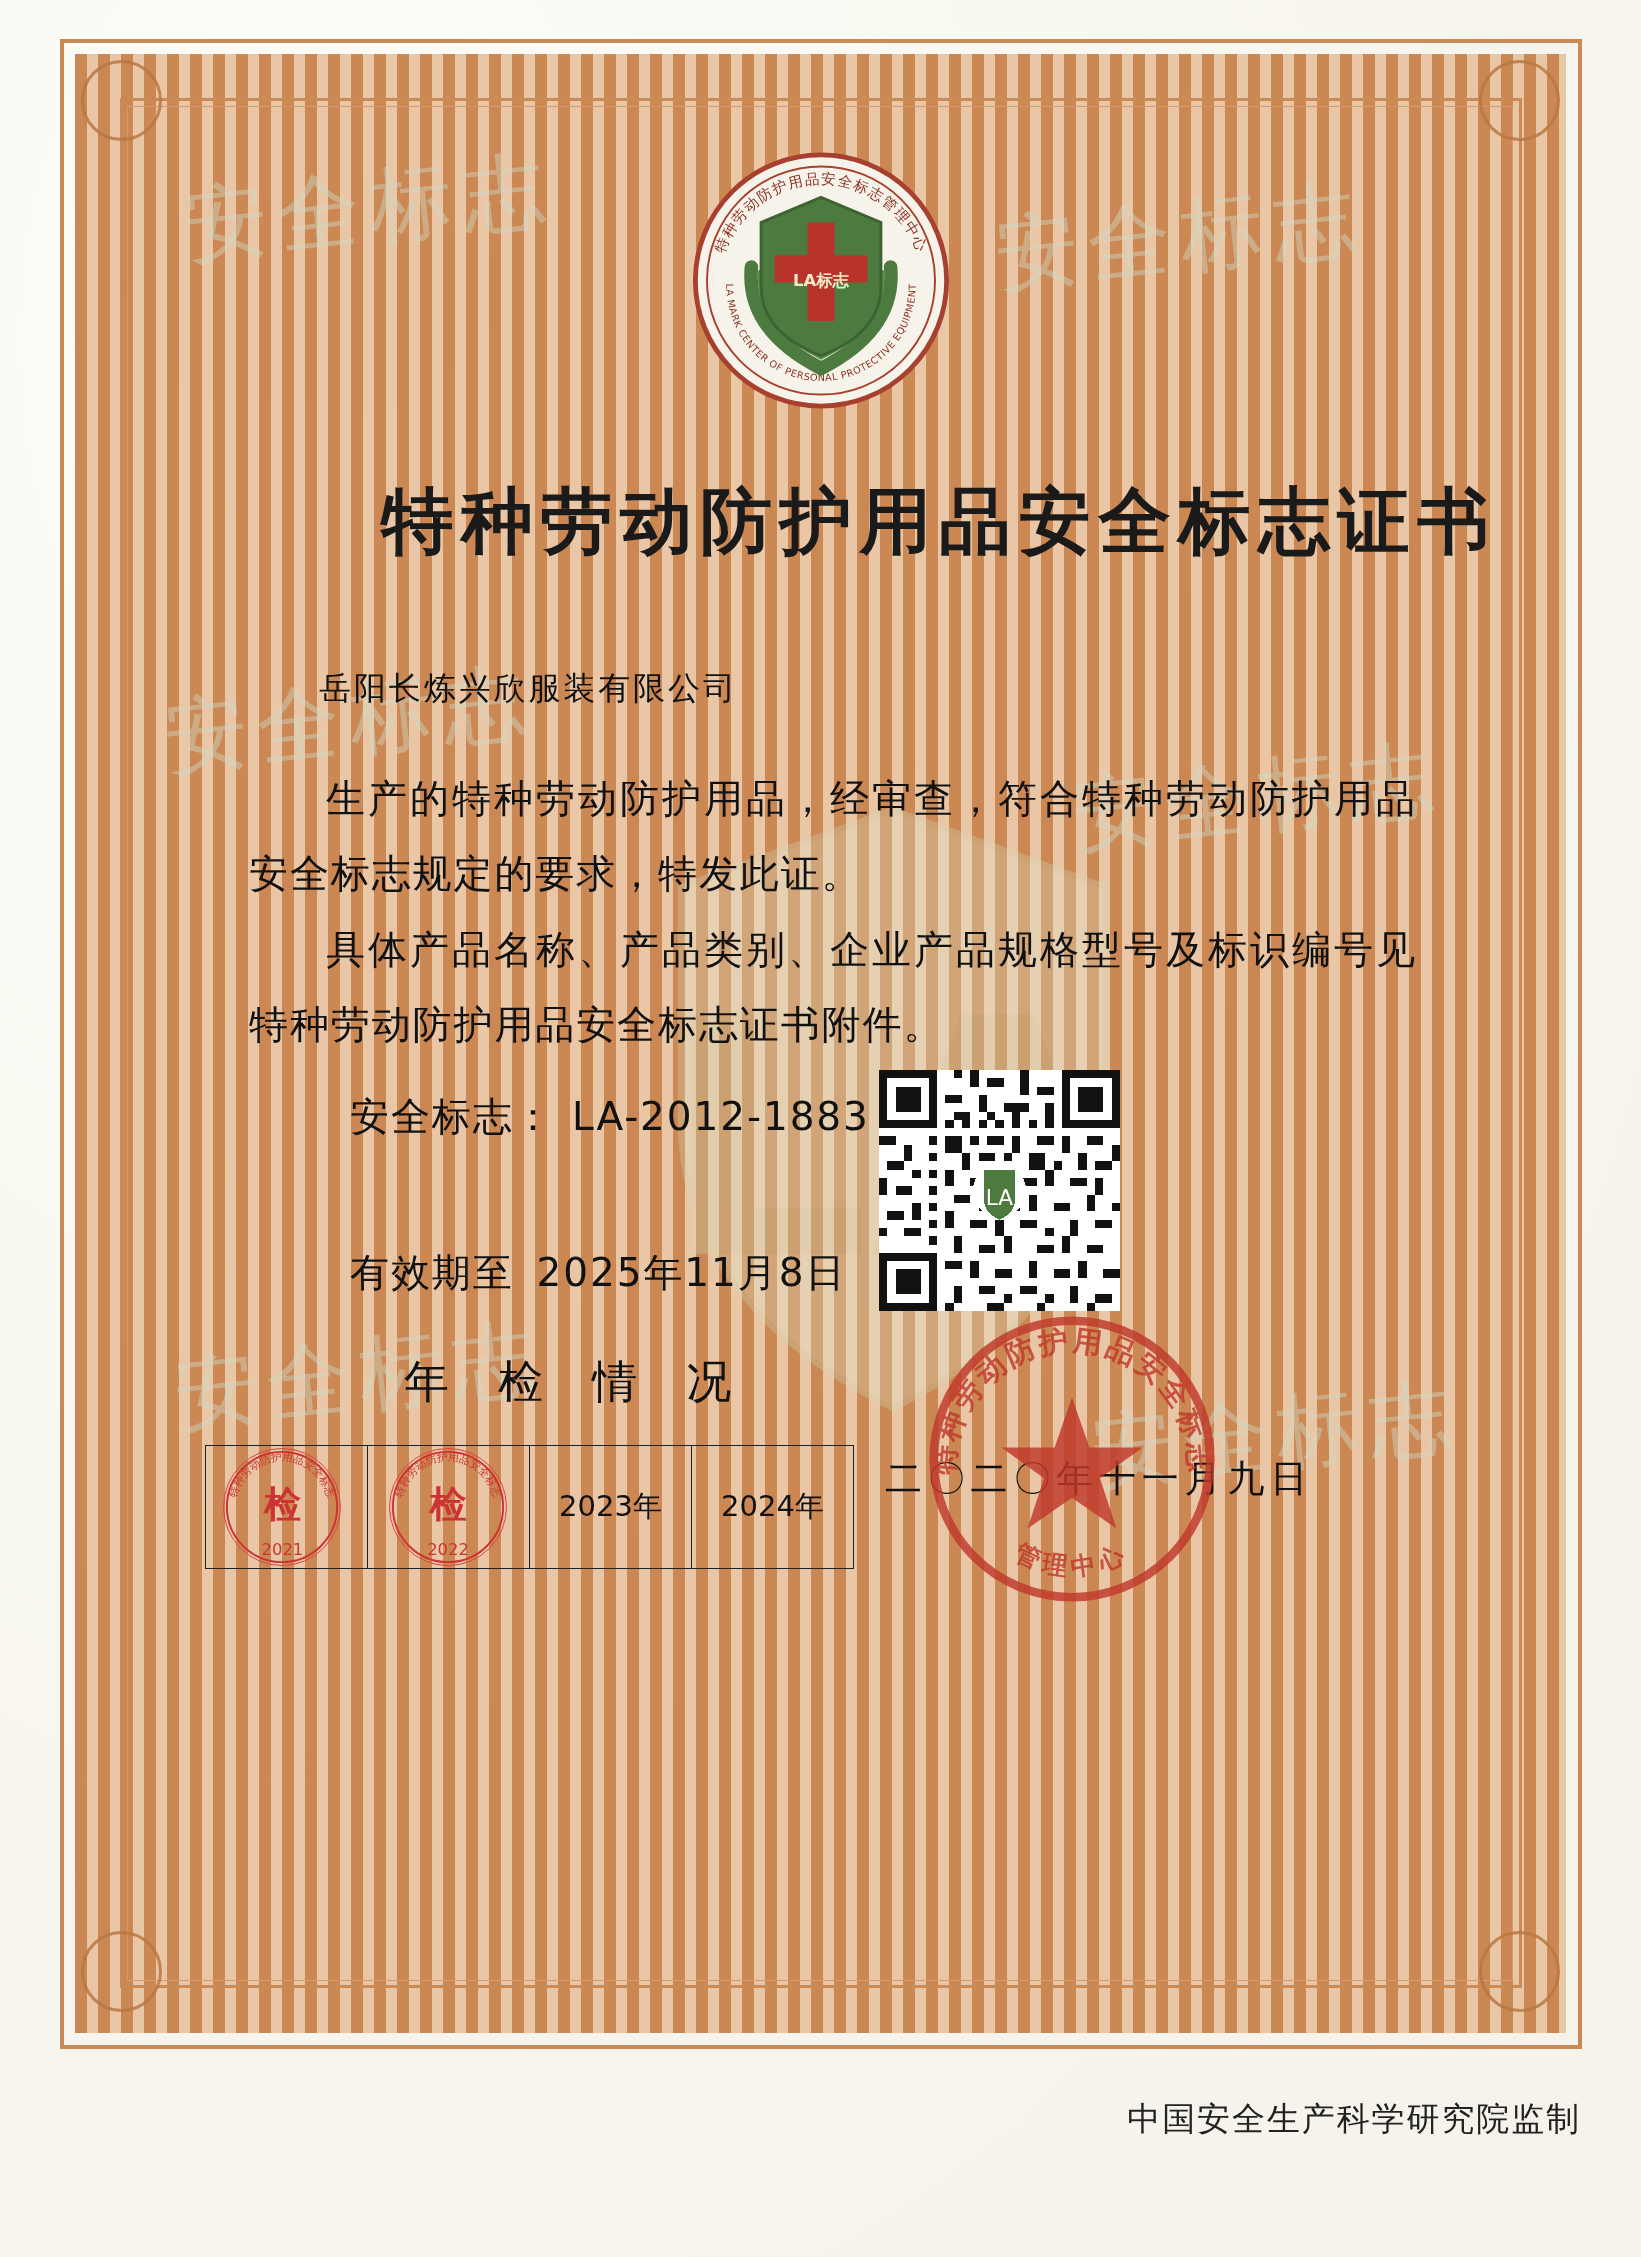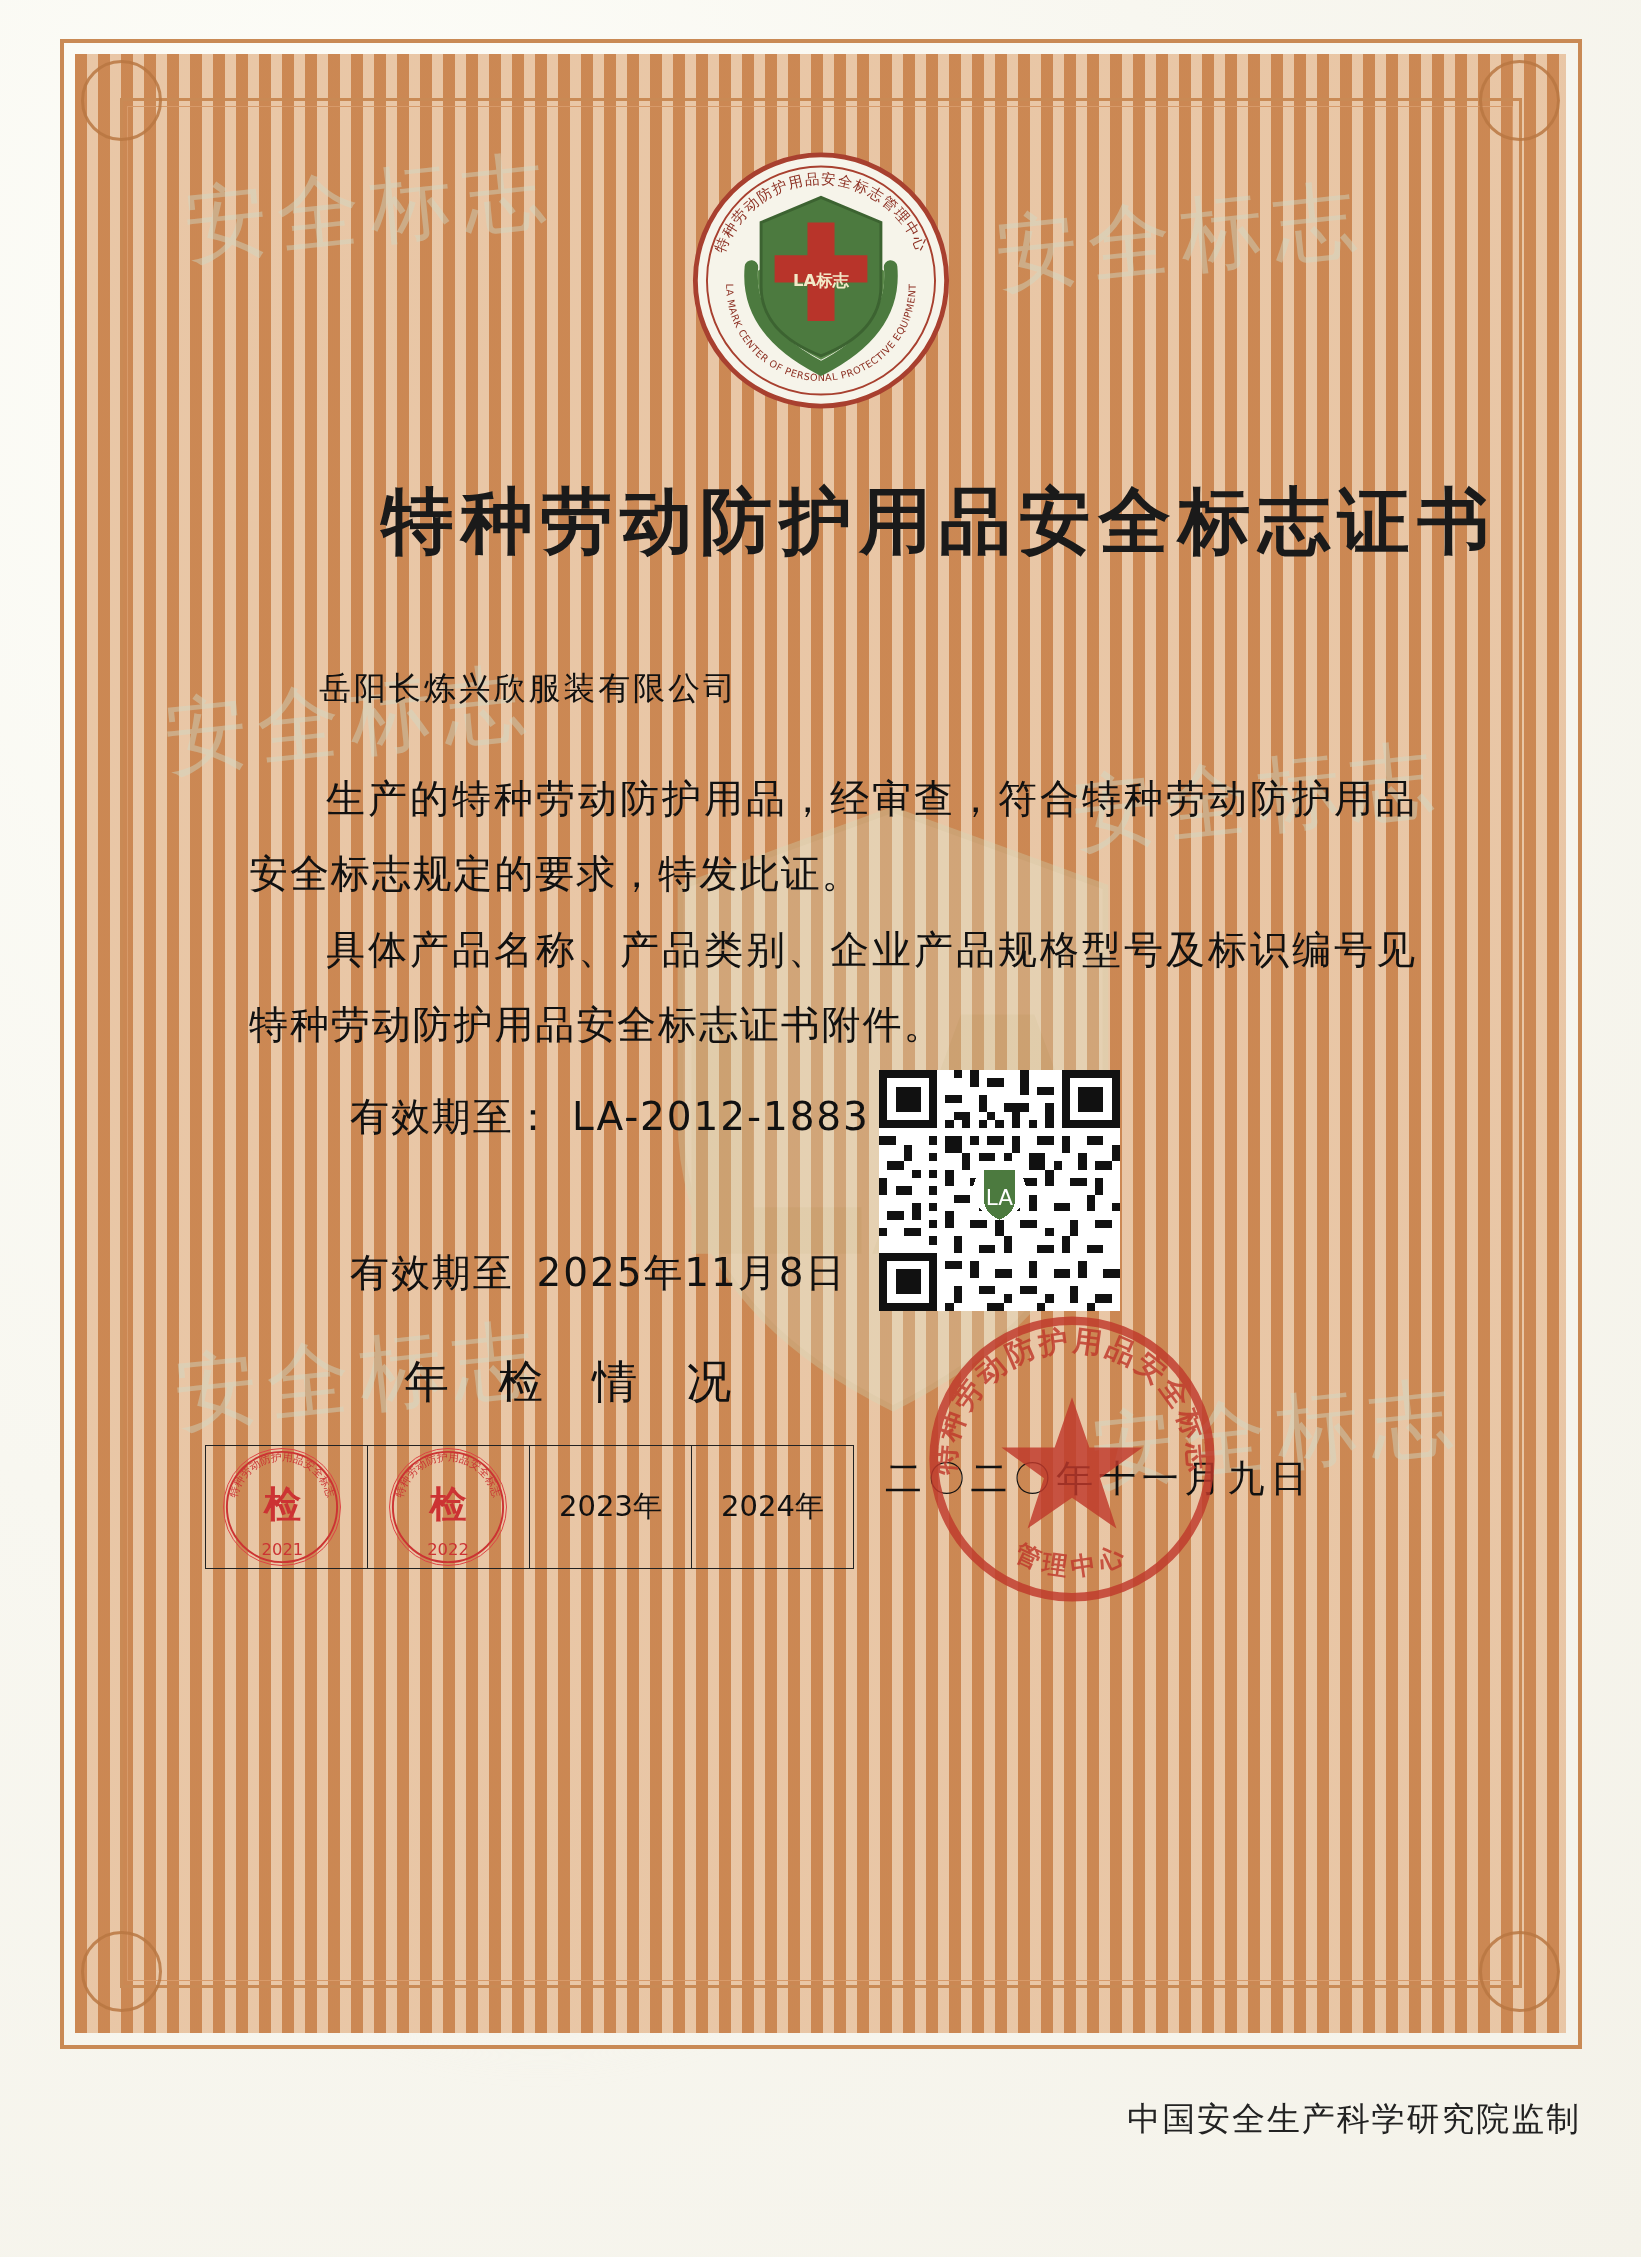--- a/index.html
+++ b/index.html
@@ -196,21 +196,21 @@
     </svg>
 
     <div id="title">特种劳动防护用品安全标志证书</div>
 
     <div id="company">岳阳长炼兴欣服装有限公司</div>
 
     <div class="para" id="para1">生产的特种劳动防护用品，经审查，符合特种劳动防护用品安全标志规定的要求，特发此证。</div>
     <div class="para" id="para2">具体产品名称、产品类别、企业产品规格型号及标识编号见特种劳动防护用品安全标志证书附件。</div>
 
     <div id="certno">
-      <span>有效期至：</span><span style="margin-left:17.4px;">LA-2012-1883</span>
+      <span>安全标志：</span><span style="margin-left:17.4px;">LA-2012-1883</span>
     </div>
 
     <div id="validity">
       <span>有效期至</span><span style="margin-left:23px;">2025年11月8日</span>
     </div>
 
     <svg id="qr" viewBox="0 0 29 29" shape-rendering="crispEdges">
       <rect width="29" height="29" fill="#ffffff"></rect>
       <g fill="#111111">
 

